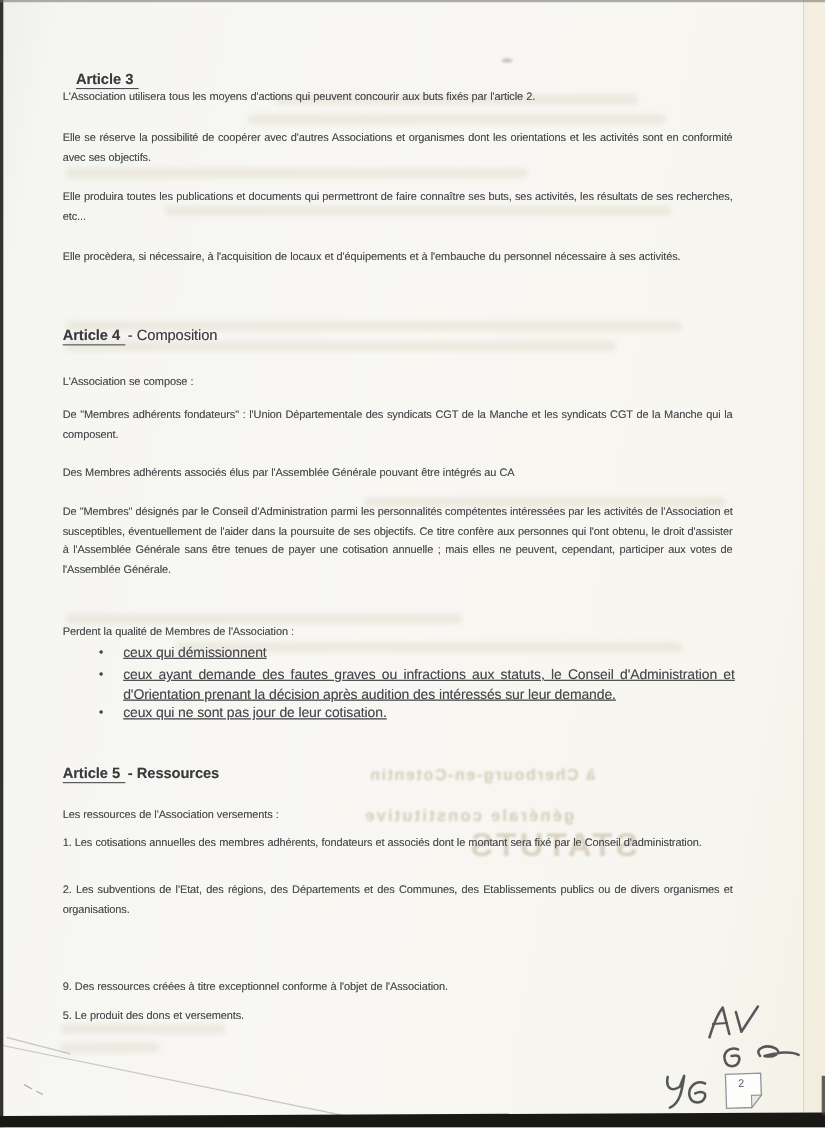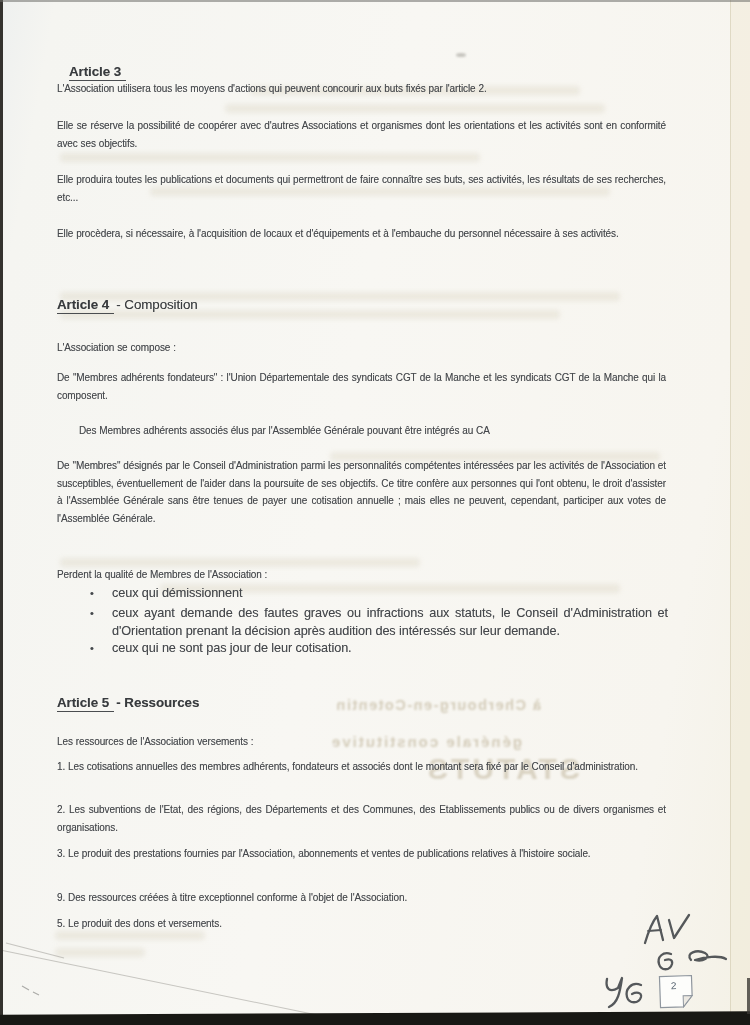--- a/index.html
+++ b/index.html
@@ -28,21 +28,21 @@
   .nowrap { white-space: nowrap; }
   .heading { font-size: 13.4px; font-weight: bold; color: #383b3e; }
   .heading .u { border-bottom: 1.4px solid #4a4d50; padding-right: 5px; padding-bottom: 1px; }
   .heading .suffix { font-weight: normal; margin-left: 2px; }
   .heading.bold-suffix .suffix { font-weight: bold; }
   
   .bullet-row { position: absolute; left: 90px; width: 578px; display: flex;
                 font-size: 12.7px; line-height: 17.6px; letter-spacing: -0.1px;
                 text-shadow: 0 0 0.5px rgba(80,82,86,0.45); }
   .bullet-dot { width: 22px; flex: 0 0 22px; font-size: 11px; }
-  .bullet-text { flex: 1; text-align: justify; }
+  .bullet-text { flex: 1; text-align: justify; text-decoration: underline; }
   
   .bleed { position: absolute; transform: scaleX(-1); color: rgba(163,146,108,0.42);
            filter: blur(0.8px); font-weight: bold; white-space: nowrap; }
   .smudge { position: absolute; background: rgba(176,160,122,0.15); filter: blur(2.6px);
             border-radius: 4px; height: 9px; }
   
   .badge { position: absolute; left: 658px; top: 974px; width: 40px; height: 36px; transform: rotate(-2deg); }
   .badge svg { display: block; }
   .badge .num { position: absolute; left: 0; top: 6px; width: 32px; text-align: center;
                 font-size: 10px; color: #54616e; }
@@ -79,21 +79,21 @@
   <div class="tb nowrap" style="top:80px;">L'Association utilisera tous les moyens d'actions qui peuvent concourir aux buts fixés par l'article 2.</div>
   <div class="tb just" style="top:117px;">Elle se réserve la possibilité de coopérer avec d'autres Associations et organismes dont les orientations et les activités sont en conformité avec ses objectifs.</div>
   <div class="tb just" style="top:225px;">Elle procèdera, si nécessaire, à l'acquisition de locaux et d'équipements et à l'embauche du personnel nécessaire à ses activités.</div>
   <div class="tb just" style="top:171px;">Elle produira toutes les publications et documents qui permettront de faire connaître ses buts, ses activités, les résultats de ses recherches, etc...</div>
 
   <div class="tb heading" style="top:296px;">
     <span class="u">Article 4</span><span class="suffix">- Composition</span>
   </div>
   <div class="tb nowrap" style="top:339px;">L'Association se compose :</div>
   <div class="tb just" style="top:369px;">De "Membres adhérents fondateurs" : l'Union Départementale des syndicats CGT de la Manche et les syndicats CGT de la Manche qui la composent.</div>
-  <div class="tb nowrap" style="top:422px;margin-left:22px;">Des Membres adhérents associés élus par l'Assemblée Générale pouvant être intégrés au CA</div>
+  <div class="tb nowrap" style="top:422px;">Des Membres adhérents associés élus par l'Assemblée Générale pouvant être intégrés au CA</div>
   <div class="tb just" style="top:457px;">De "Membres" désignés par le Conseil d'Administration parmi les personnalités compétentes intéressées par les activités de l'Association et susceptibles, éventuellement de l'aider dans la poursuite de ses objectifs. Ce titre confère aux personnes qui l'ont obtenu, le droit d'assister à l'Assemblée Générale sans être tenues de payer une cotisation annuelle ; mais elles ne peuvent, cependant, participer aux votes de l'Assemblée Générale.</div>
   <div class="tb nowrap" style="top:566px;">Perdent la qualité de Membres de l'Association :</div>
 
   <div class="bullet-row" style="top:585px;">
     <span class="bullet-dot">•</span>
     <span class="bullet-text">ceux qui démissionnent</span>
   </div>
   <div class="bullet-row" style="top:605px;">
     <span class="bullet-dot">•</span>
     <span class="bullet-text">ceux ayant demande des fautes graves ou infractions aux statuts, le Conseil d'Administration et d'Orientation prenant la décision après audition des intéressés sur leur demande.</span>
@@ -102,21 +102,20 @@
     <span class="bullet-dot">•</span>
     <span class="bullet-text">ceux qui ne sont pas jour de leur cotisation.</span>
   </div>
 
   <div class="tb heading bold-suffix" style="top:694px;">
     <span class="u">Article 5</span><span class="suffix">- Ressources</span>
   </div>
   <div class="tb nowrap" style="top:733px;">Les ressources de l'Association versements :</div>
   <div class="tb just" style="top:758px;">1. Les cotisations annuelles des membres adhérents, fondateurs et associés dont le montant sera fixé par le Conseil d'administration.</div>
   <div class="tb just" style="top:801px;">2. Les subventions de l'Etat, des régions, des Départements et des Communes, des Etablissements publics ou de divers organismes et organisations.</div>
-  <div class="tb just" style="top:845px;">3. Le produit des prestations fournies par l'Association, abonnements et ventes de publications relatives à l'histoire sociale.</div>
   <div class="tb nowrap" style="top:889px;">9. Des ressources créées à titre exceptionnel conforme à l'objet de l'Association.</div>
   <div class="tb nowrap" style="top:915px;">5. Le produit des dons et versements.</div>
 
   <div class="hand">
     <svg width="165" height="115" viewBox="0 0 165 115" fill="none" stroke="#3f4347" stroke-width="2.3" stroke-linecap="round" stroke-linejoin="round" opacity="0.88">
 
       <path d="M60,40 C63,30 68,18 72,13 L78,37"></path>
       <path d="M63,28 L76,27" stroke-width="1.8"></path>
 
       <path d="M84,17 L89,35 L104,12"></path>

